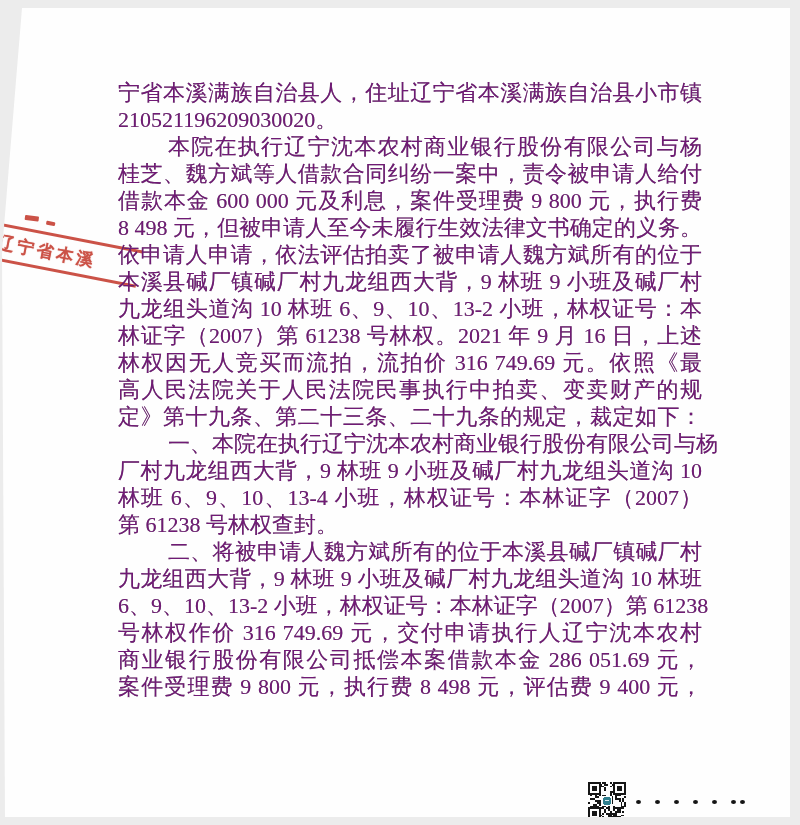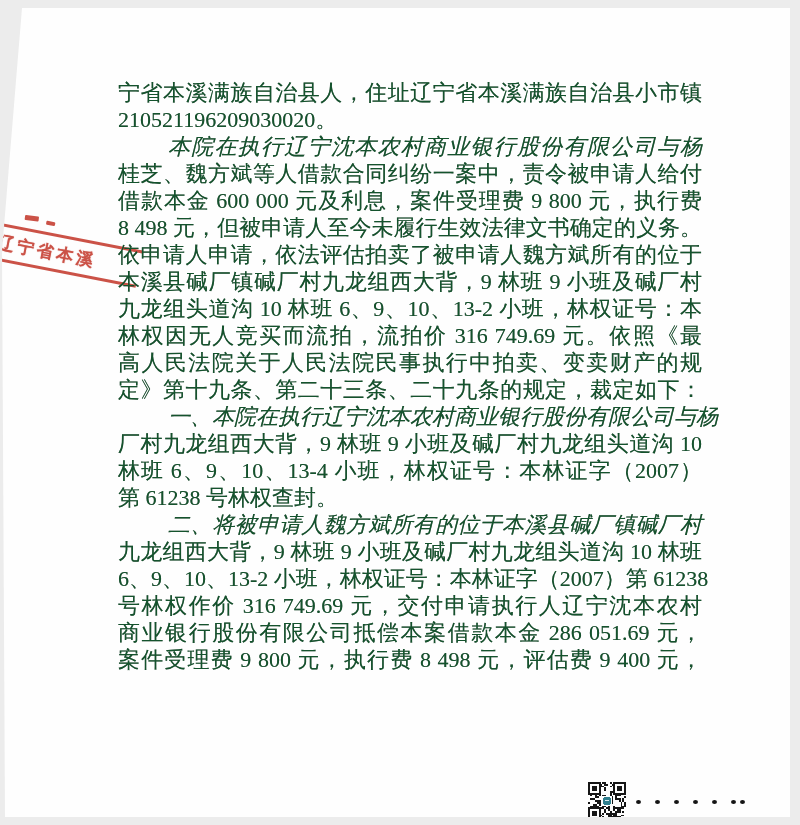--- a/index.html
+++ b/index.html
@@ -9,31 +9,31 @@
     font-family:"Liberation Serif","DejaVu Serif",serif;
   }
   .paper{
     position:absolute;left:0;top:8px;width:790px;height:809px;
     background:#fefefe;
     clip-path:polygon(22px 0%,100% 0%,100% 100%,5px 100%,2px 30%);
     box-shadow:0 1px 0 #d9d9d9;
   }
   .body-text{
     position:absolute;left:118px;top:71px;width:584px;
-    color:#14532d;
+    color:#701a75;
     font-size:22px;
     text-shadow:0 0 .5px rgba(38,38,38,.55);
   }
   .line{
     height:27px;line-height:27px;white-space:nowrap;
     text-align:justify;text-align-last:justify;text-justify:inter-character;
     overflow:visible;
   }
   .line.no-j{text-align:center;text-align-last:left;}
-  .line.ind{text-indent:50px;font-style:italic;}
+  .line.ind{text-indent:50px;}
   
   .stamp{
     position:absolute;left:-16px;top:212px;width:158px;
     transform:rotate(11deg);transform-origin:0 50%;
     color:#c43b2e;opacity:.88;
   }
   .stamp-inner{
     border-top:3px solid #c43b2e;border-bottom:3px solid #c43b2e;
     padding:5px 2px 4px 14px;
     font-size:17px;font-weight:bold;letter-spacing:3px;white-space:nowrap;
@@ -65,20 +65,21 @@
   <div class="body-text">
       <div class="line">宁省本溪满族自治县人，住址辽宁省本溪满族自治县小市镇</div>
       <div class="line no-j">210521196209030020。</div>
       <div class="line ind">本院在执行辽宁沈本农村商业银行股份有限公司与杨</div>
       <div class="line">桂芝、魏方斌等人借款合同纠纷一案中，责令被申请人给付</div>
       <div class="line">借款本金 600 000 元及利息，案件受理费 9 800 元，执行费</div>
       <div class="line">8 498 元，但被申请人至今未履行生效法律文书确定的义务。</div>
       <div class="line">依申请人申请，依法评估拍卖了被申请人魏方斌所有的位于</div>
       <div class="line">本溪县碱厂镇碱厂村九龙组西大背，9 林班 9 小班及碱厂村</div>
       <div class="line">九龙组头道沟 10 林班 6、9、10、13-2 小班，林权证号：本</div>
+      <div class="line">林证字（2007）第 61238 号林权。2021 年 9 月 16 日，上述</div>
       <div class="line">林权因无人竞买而流拍，流拍价 316 749.69 元。依照《最</div>
       <div class="line">高人民法院关于人民法院民事执行中拍卖、变卖财产的规</div>
       <div class="line">定》第十九条、第二十三条、二十九条的规定，裁定如下：</div>
       <div class="line ind">一、本院在执行辽宁沈本农村商业银行股份有限公司与杨</div>
       <div class="line">厂村九龙组西大背，9 林班 9 小班及碱厂村九龙组头道沟 10</div>
       <div class="line">林班 6、9、10、13-4 小班，林权证号：本林证字（2007）</div>
       <div class="line no-j">第 61238 号林权查封。</div>
       <div class="line ind">二、将被申请人魏方斌所有的位于本溪县碱厂镇碱厂村</div>
       <div class="line">九龙组西大背，9 林班 9 小班及碱厂村九龙组头道沟 10 林班</div>
       <div class="line">6、9、10、13-2 小班，林权证号：本林证字（2007）第 61238</div>

